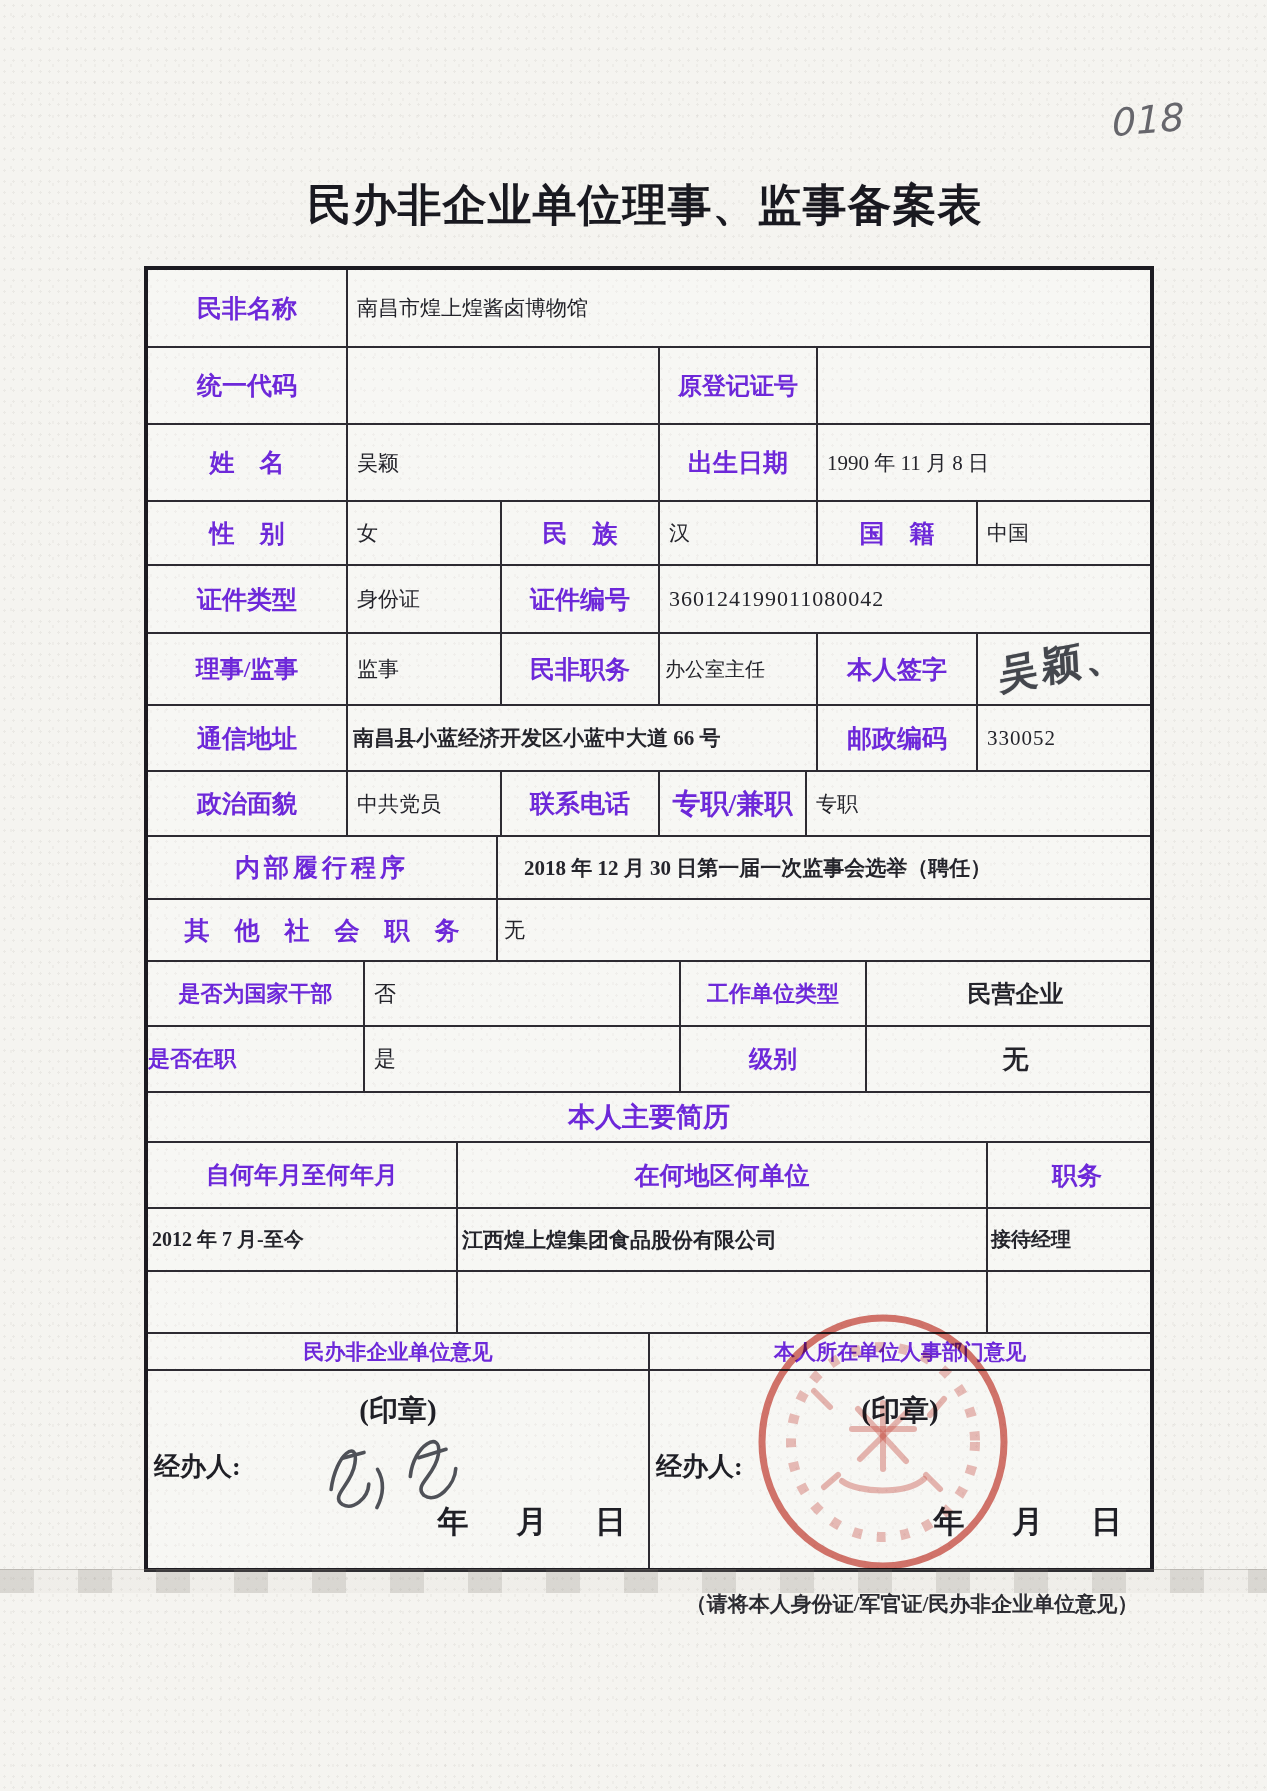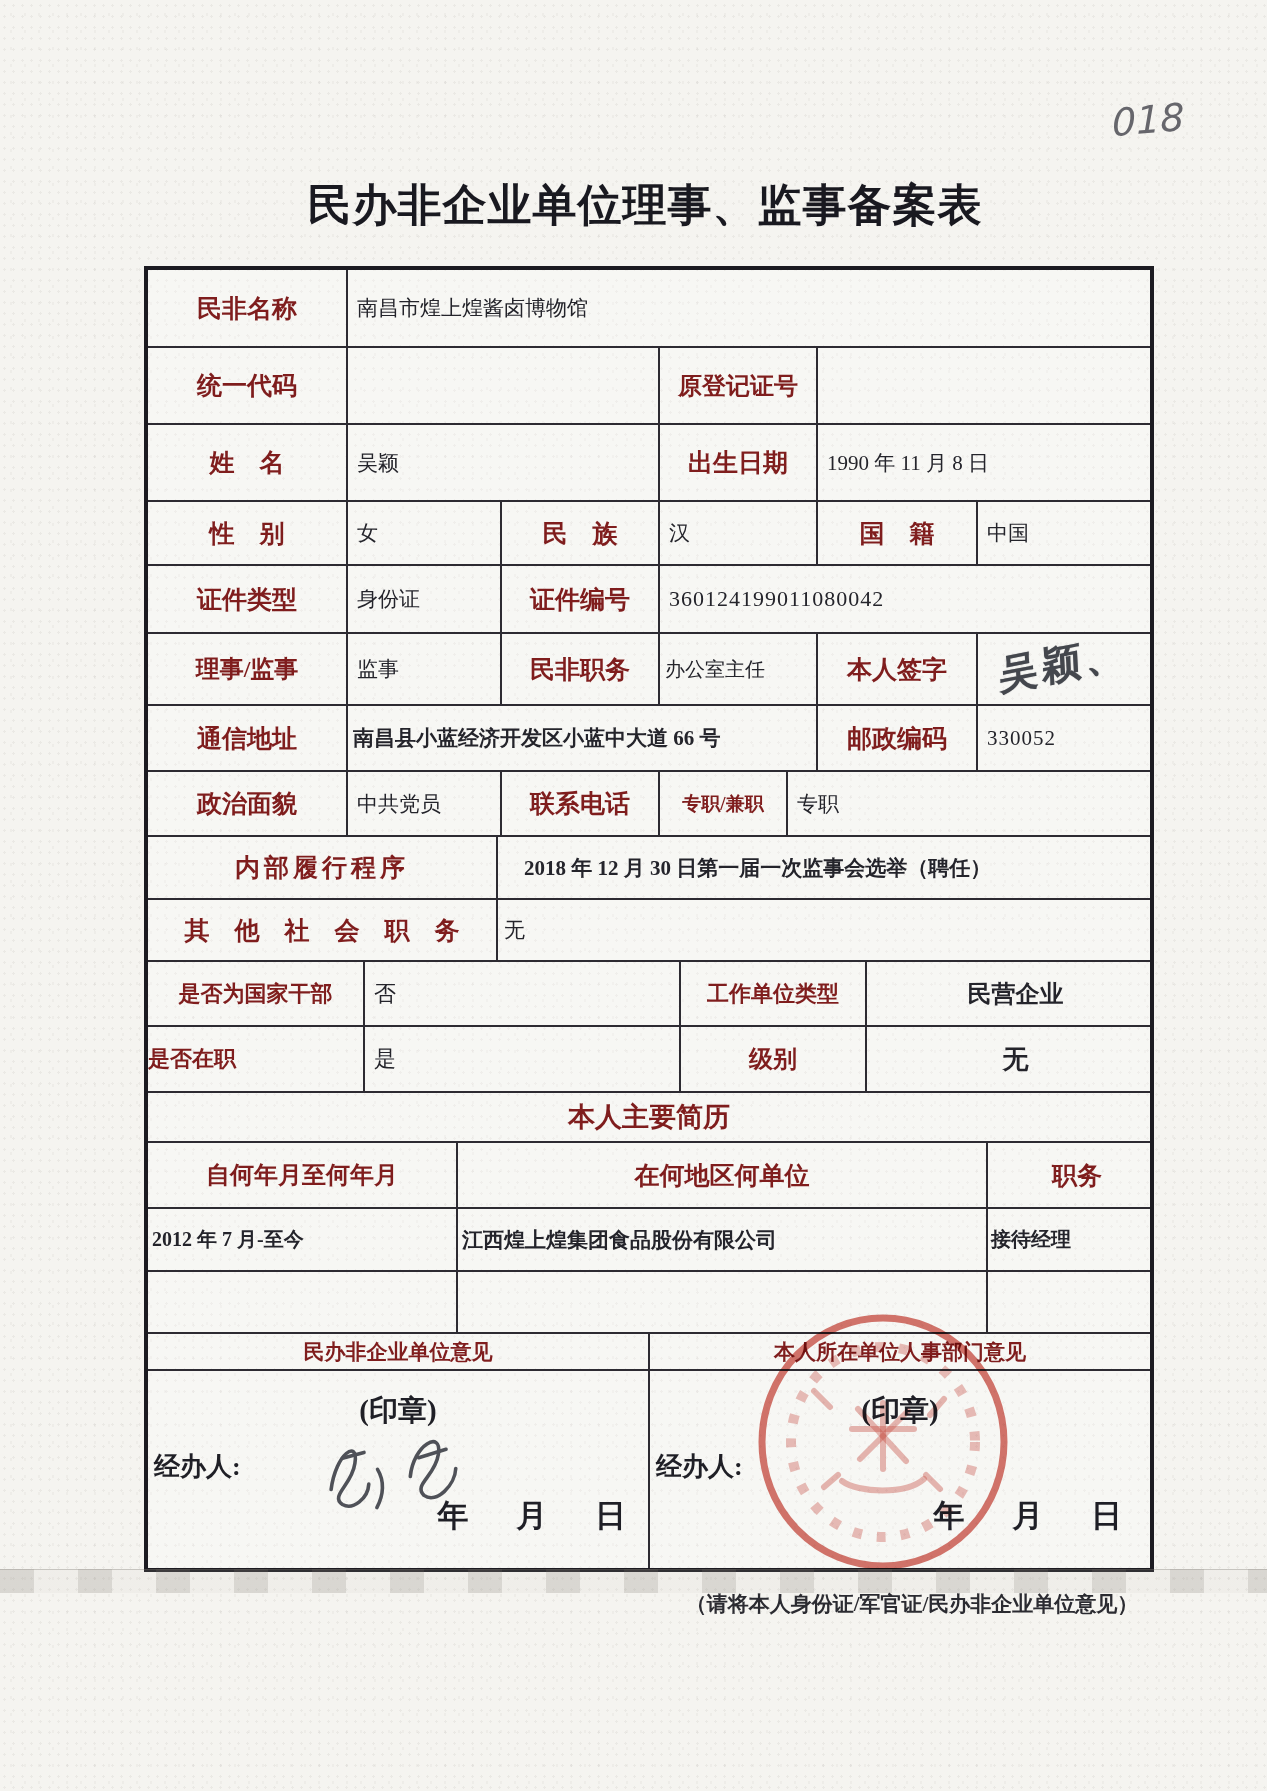--- a/index.html
+++ b/index.html
@@ -29,31 +29,31 @@
     position:absolute;left:144px;top:266px;width:1002px;
     border:4px solid #1c1b21;box-sizing:content-box;background:rgba(255,255,255,0.25);
   }
   .row{display:flex;box-sizing:border-box;border-bottom:2px solid #2d2b32;}
   .row:last-child{border-bottom:none;}
   .c{
     box-sizing:border-box;border-right:2px solid #2d2b32;
     display:flex;align-items:center;overflow:visible;flex:0 0 auto;
   }
   .c:last-child{border-right:none;}
-  .lab{justify-content:center;font-weight:700;font-size:25px;color:#7f1d1d;text-align:center;}
+  .lab{justify-content:center;font-weight:700;font-size:25px;color:#6d28d9;text-align:center;}
   .lab.sm{font-size:22px;}
   .val{padding-left:9px;font-size:21px;color:#24242b;}
   .cen{justify-content:center;padding-left:16px;}
   .bold{font-weight:700;}
   .num{letter-spacing:1px;}
   
   .op{position:relative;}
   .seal-ph{position:absolute;top:20px;left:0;width:100%;text-align:center;font-size:29px;font-weight:700;}
   .handler{position:absolute;left:6px;top:78px;font-size:26px;font-weight:700;}
-  .ymd{position:absolute;right:8px;top:124px;font-size:31px;font-weight:700;letter-spacing:20px;white-space:nowrap;}
+  .ymd{position:absolute;right:8px;top:130px;font-size:31px;font-weight:700;letter-spacing:20px;white-space:nowrap;}
   .ymd-l{right:2px;}
   
   .sig-name{
     display:inline-block;margin-left:20px;transform:rotate(-11deg) skewX(-8deg) translateY(-6px);
     font-size:40px;font-weight:700;color:#2c2f37;opacity:.88;letter-spacing:4px;
     text-shadow:0 0 1px rgba(44,47,55,.6);
   }
   .hand-svg{position:absolute;pointer-events:none;}
   
   .stamp{
@@ -133,21 +133,21 @@
       <div class="c lab" style="width:200px">通信地址</div>
       <div class="c val bold" style="width:470px;padding-left:5px">南昌县小蓝经济开发区小蓝中大道 66 号</div>
       <div class="c lab" style="width:160px">邮政编码</div>
       <div class="c val num" style="width:172px">330052</div>
     </div>
 
     <div class="row" style="height:65px">
       <div class="c lab" style="width:200px">政治面貌</div>
       <div class="c val" style="width:154px">中共党员</div>
       <div class="c lab" style="width:158px">联系电话</div>
-      <div class="c lab" style="width:128px;font-size:19px">专职/兼职</div>
+      <div class="c lab" style="width:147px;font-size:28px">专职/兼职</div>
       <div class="c val" style="width:172px">专职</div>
     </div>
 
     <div class="row" style="height:63px">
       <div class="c lab" style="width:350px;letter-spacing:4px">内部履行程序</div>
       <div class="c val bold" style="width:652px;padding-left:26px;font-size:21px">2018 年 12 月 30 日第一届一次监事会选举（聘任）</div>
     </div>
 
     <div class="row" style="height:62px">
       <div class="c lab" style="width:350px">其　他　社　会　职　务</div>

